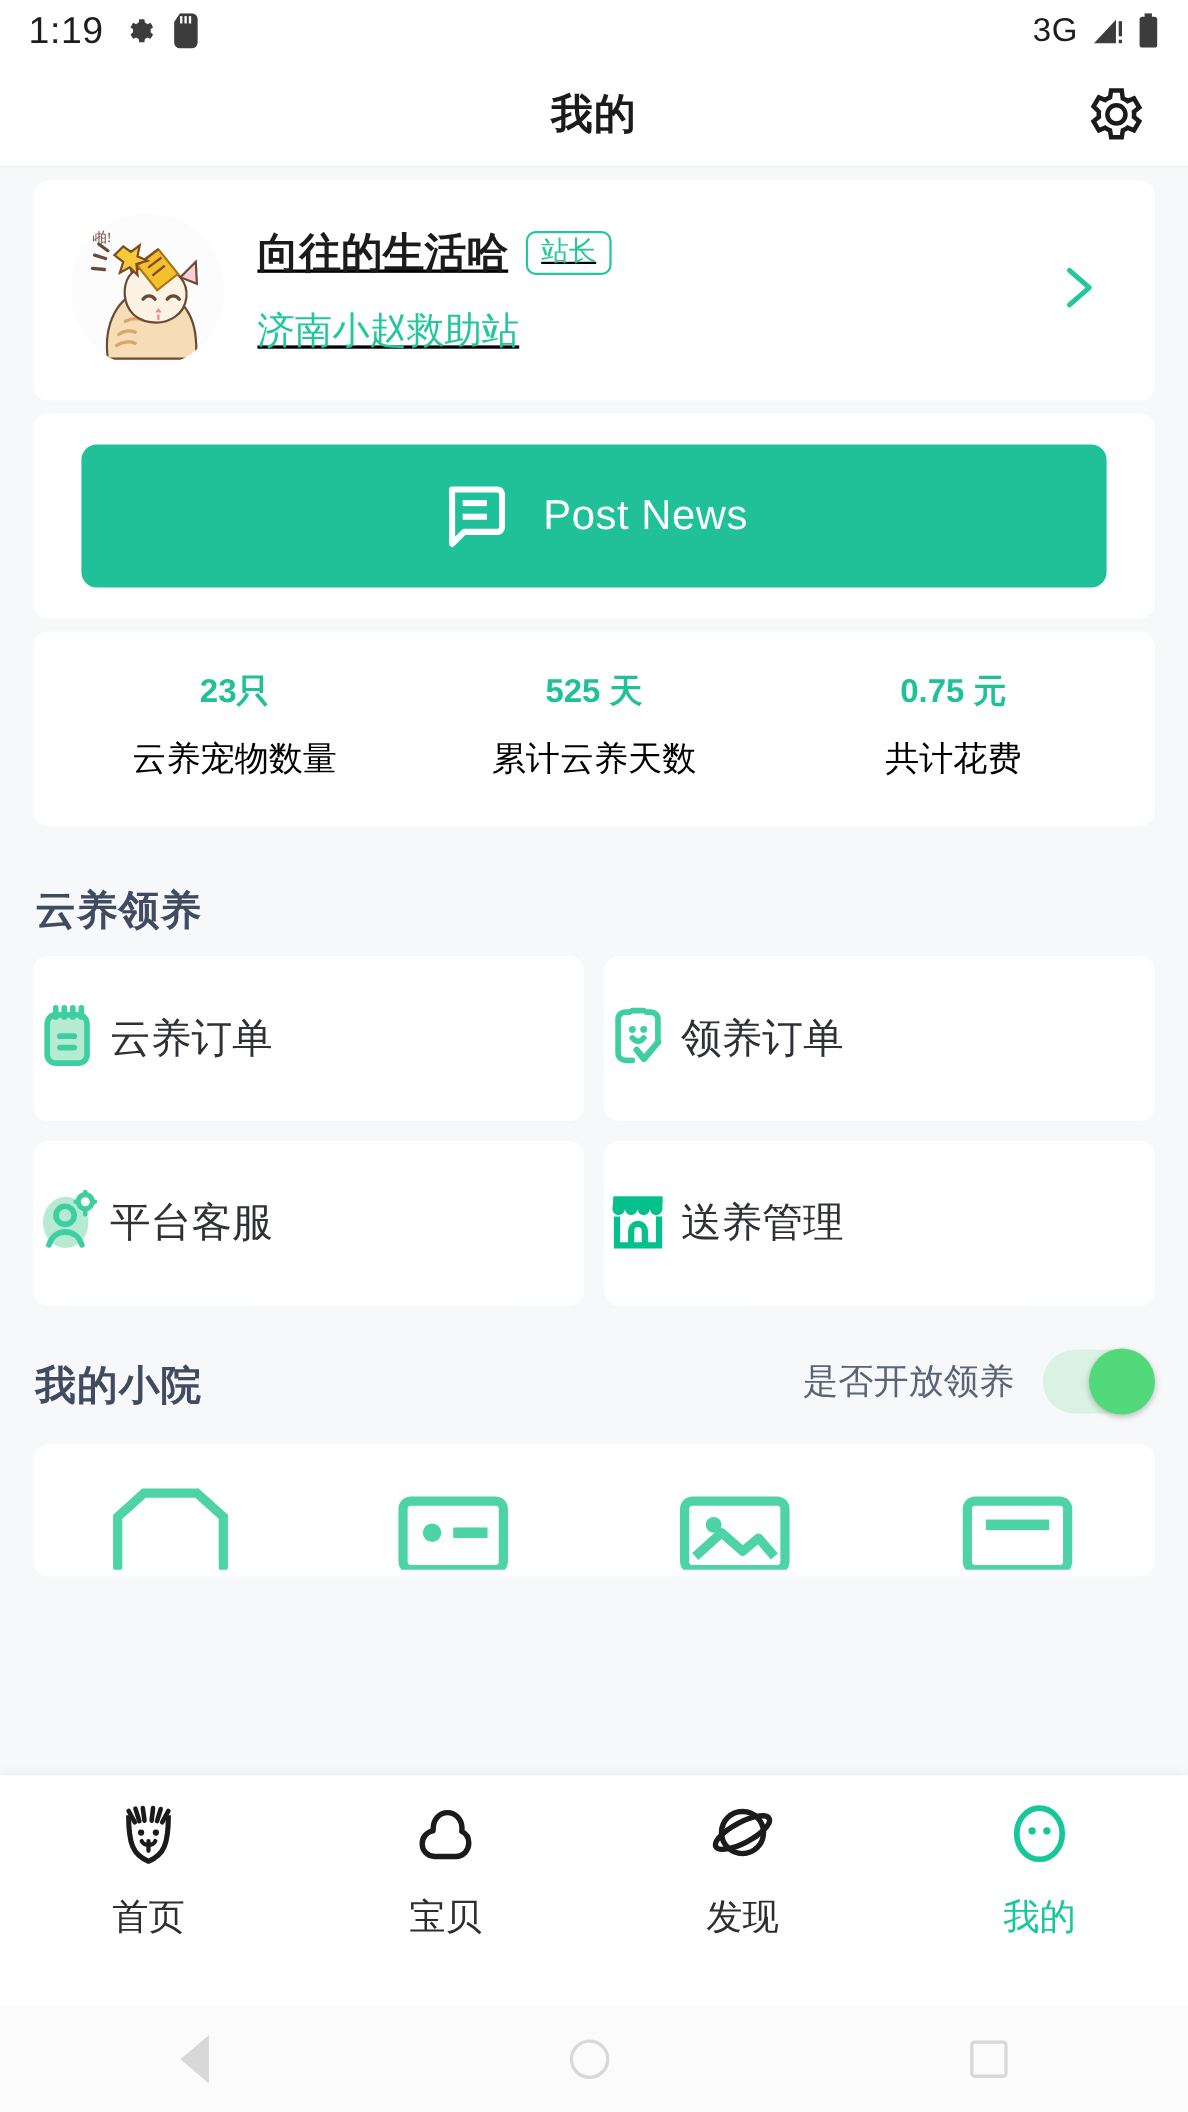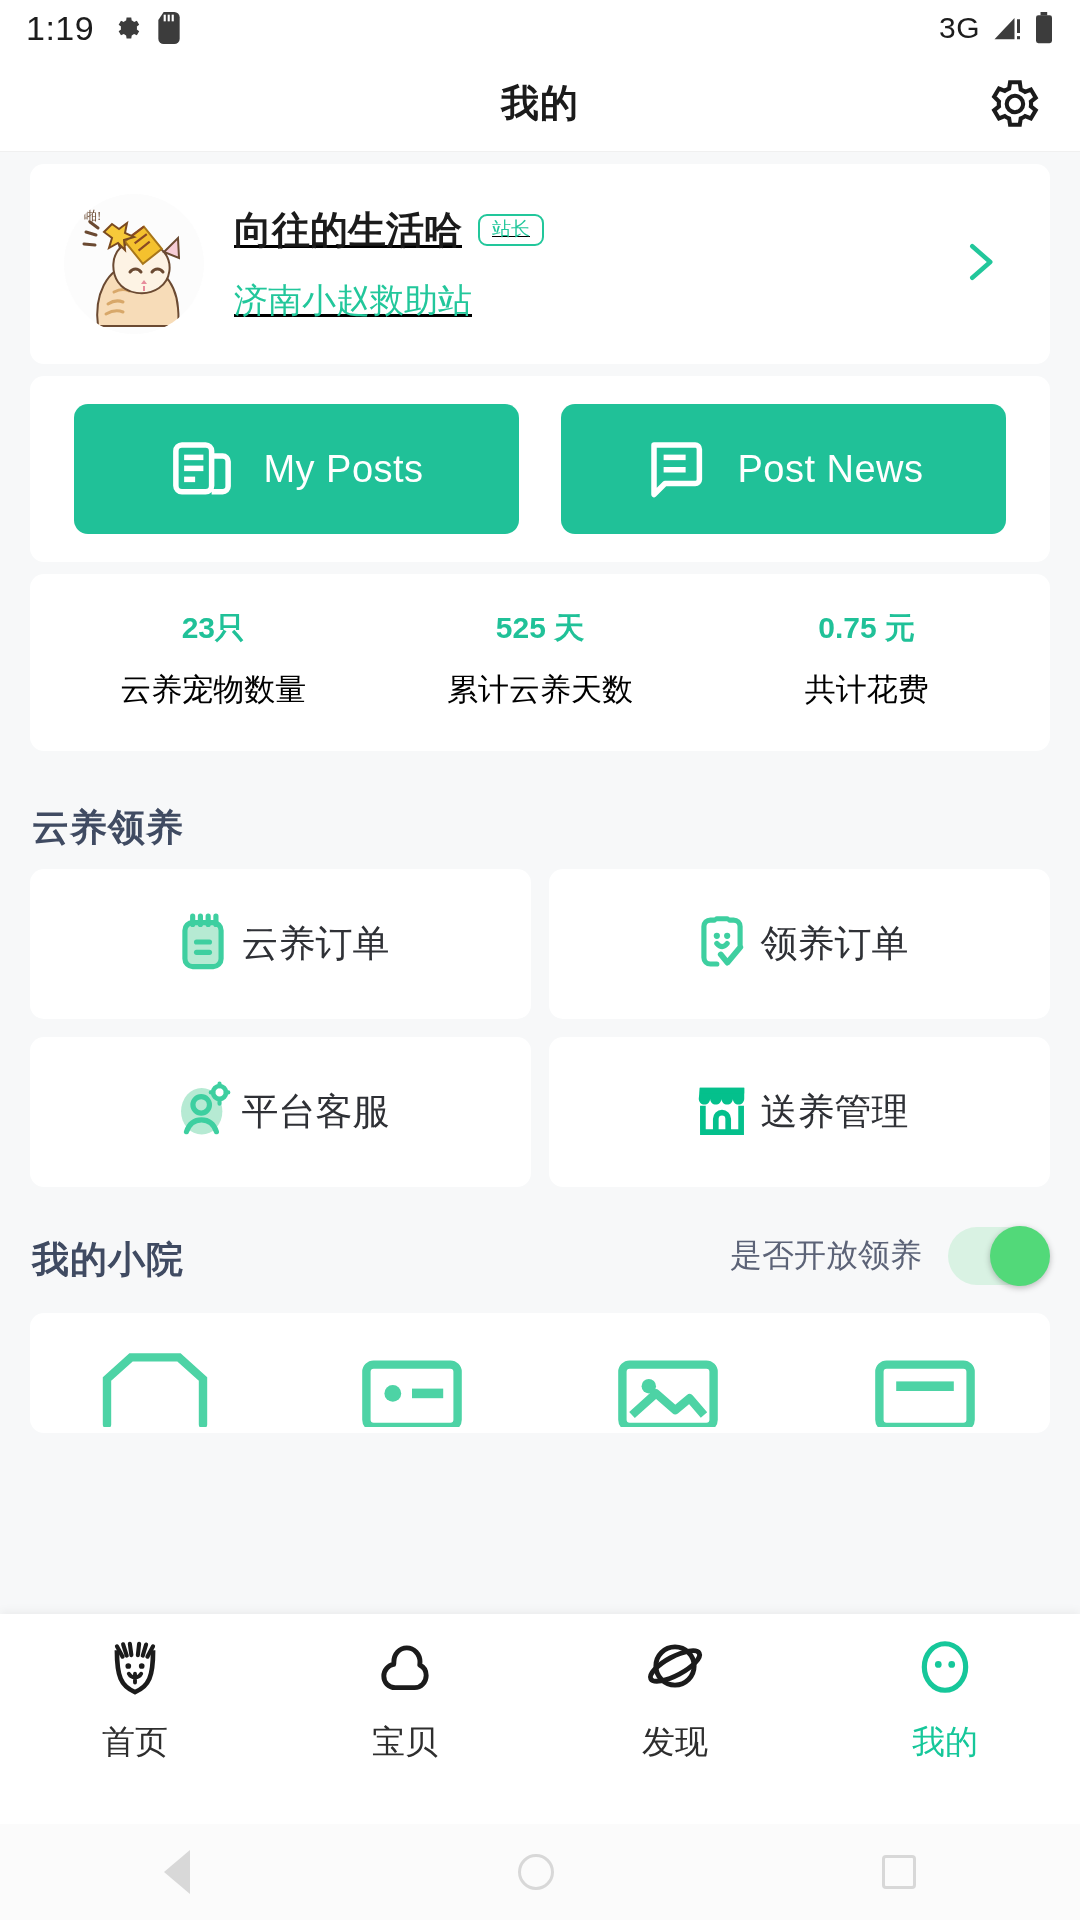--- a/index.html
+++ b/index.html
@@ -48,21 +48,21 @@
   }
   .avatar{
     width:140px; height:140px; border-radius:50%; overflow:hidden;
     flex:0 0 140px; background:#fdfdfd; position:relative;
   }
   .avatar svg{ width:100%; height:100%; display:block;}
   .profile-info{ margin-left:30px; flex:1;text-decoration:underline; }
   .profile-row{ display:flex; align-items:center; gap:16px; }
   .profile-name{ font-size:38px; font-weight:bold; color:#1b1b1b; }
   .badge{
-    border:2px solid #22c79b; color:#22c79b; font-size:19px;
+    border:2px solid #22c79b; color:#22c79b; font-size:25px;
     border-radius:9px; padding:3px 12px 5px; line-height:1.1;
   }
   .profile-sub{ margin-top:22px; font-size:34px; color:#22c79b; }
   .chev{ position:absolute; right:44px; top:50%; transform:translateY(-50%); }
 
   
   .actions{ display:flex; gap:42px; padding:28px 44px; }
   .act-btn{
     flex:1; height:130px; background:#20c198; border-radius:14px;
     display:flex; align-items:center; justify-content:center; gap:28px;
@@ -91,21 +91,21 @@
            position:relative; }
   .toggle .knob{
     position:absolute; right:-2px; top:-1px; width:60px; height:60px;
     border-radius:50%; background:#52d979; box-shadow:0 2px 6px rgba(0,0,0,.25);
   }
 
   
   .grid{ display:grid; grid-template-columns:1fr 1fr; gap:18px; padding:0 30px; }
   .grid-item{
     background:#ffffff; border-radius:14px; height:150px;
-    display:flex; align-items:center; justify-content:center; gap:8px;
+    display:flex; align-items:center; gap:8px;
   }
   .grid-item .glbl{ font-size:37px; color:#2f3136; }
 
   
   .yard{
     background:#fff; margin:12px 30px 0; border-radius:14px;
     padding:30px 30px 0; display:flex; justify-content:space-between;
     height:120px; overflow:hidden;
   }
   .yard-cell{ width:190px; display:flex; justify-content:center; }
@@ -218,32 +218,20 @@
     </div>
     <span class="chev">
       <svg viewBox="0 0 24 24" width="54" height="54">
           <path fill="none" stroke="#22c79b" stroke-width="2" stroke-linecap="round" stroke-linejoin="round" d="M9 5l8 7-8 7"></path>
         </svg>
     </span>
   </div>
 
   <div class="card">
     <div class="actions">
-      <div class="act-btn">
-        <span>
-          <svg viewBox="0 0 24 24" width="66" height="66">
-            <rect x="2.5" y="4" width="13" height="17" rx="2.2" fill="none" stroke="#fff" stroke-width="2"></rect>
-            <path d="M15.5 8h4a2 2 0 012 2v9a2 2 0 01-2 2h-4" fill="none" stroke="#fff" stroke-width="2"></path>
-            <rect x="5.5" y="7.5" width="7" height="2" fill="#fff"></rect>
-            <rect x="5.5" y="11.5" width="7" height="2" fill="#fff"></rect>
-            <rect x="5.5" y="15.5" width="4" height="2" fill="#fff"></rect>
-          </svg>
-        </span>
-        <span class="lbl">My Posts</span>
-      </div>
       <div class="act-btn">
         <span>
           <svg viewBox="0 0 24 24" width="66" height="66">
             <path d="M4 4h15a1.5 1.5 0 011.5 1.5v11A1.5 1.5 0 0119 18H8l-4 4z" fill="none" stroke="#fff" stroke-width="2" stroke-linejoin="round"></path>
             <rect x="7.5" y="7.5" width="8" height="2" fill="#fff"></rect>
             <rect x="7.5" y="12" width="8" height="2" fill="#fff"></rect>
           </svg>
         </span>
         <span class="lbl">Post News</span>
       </div>

